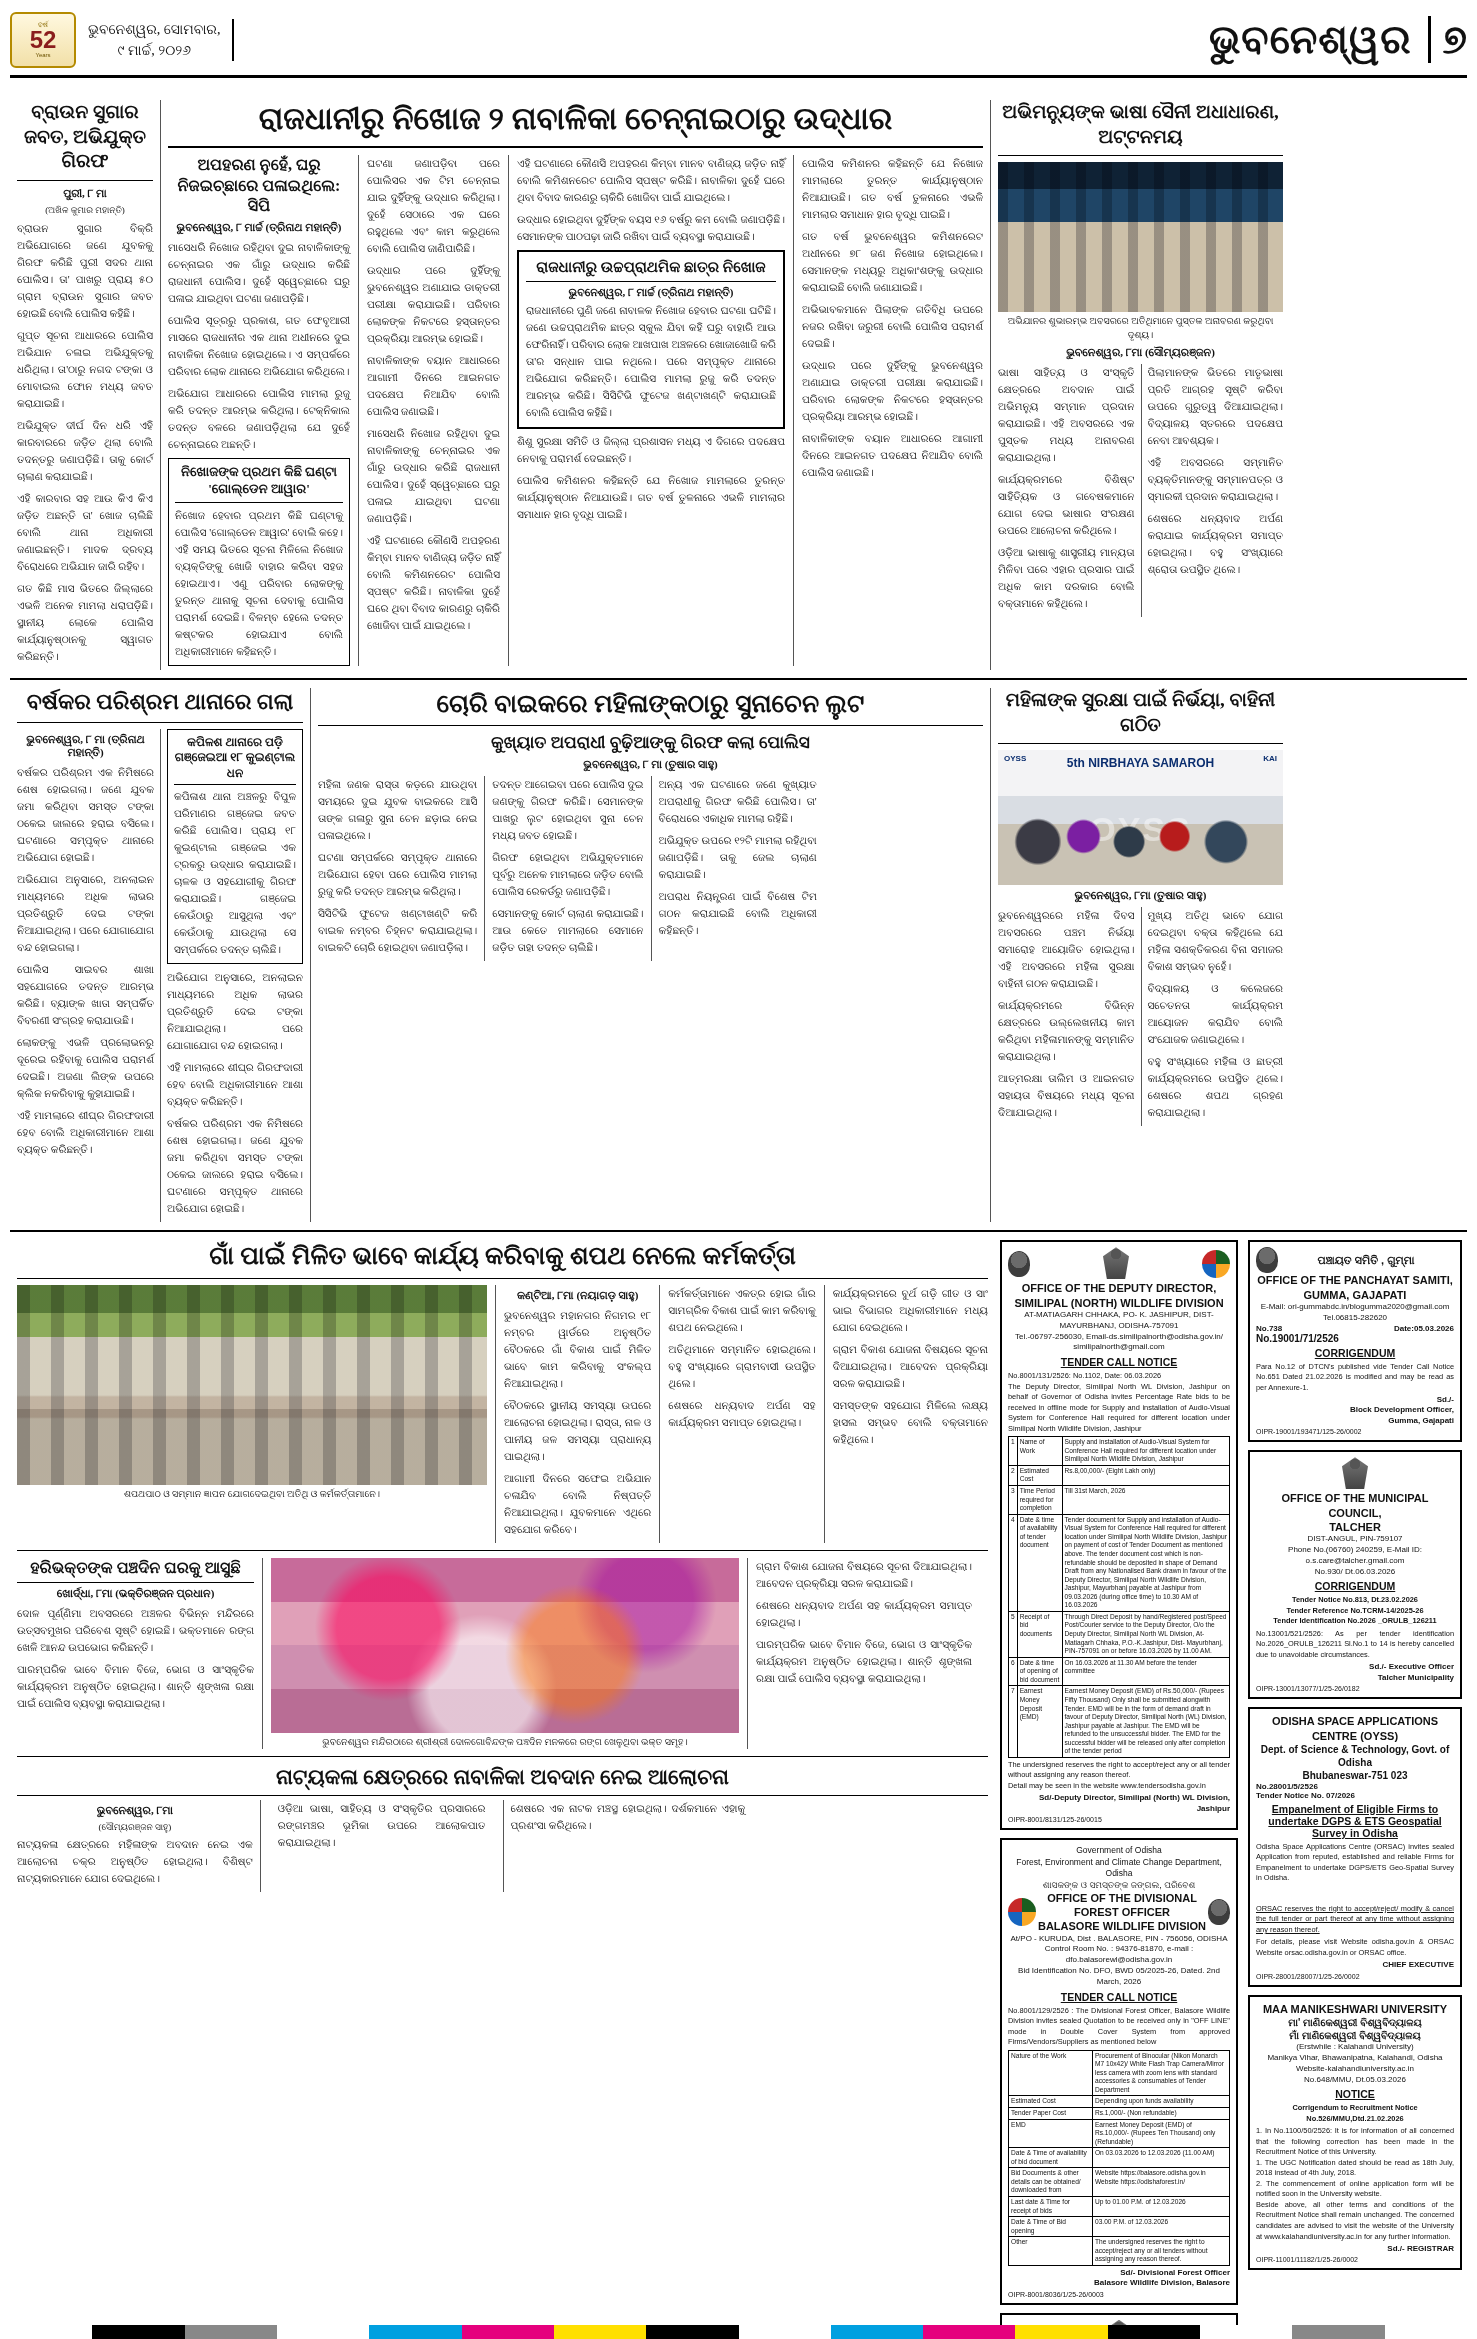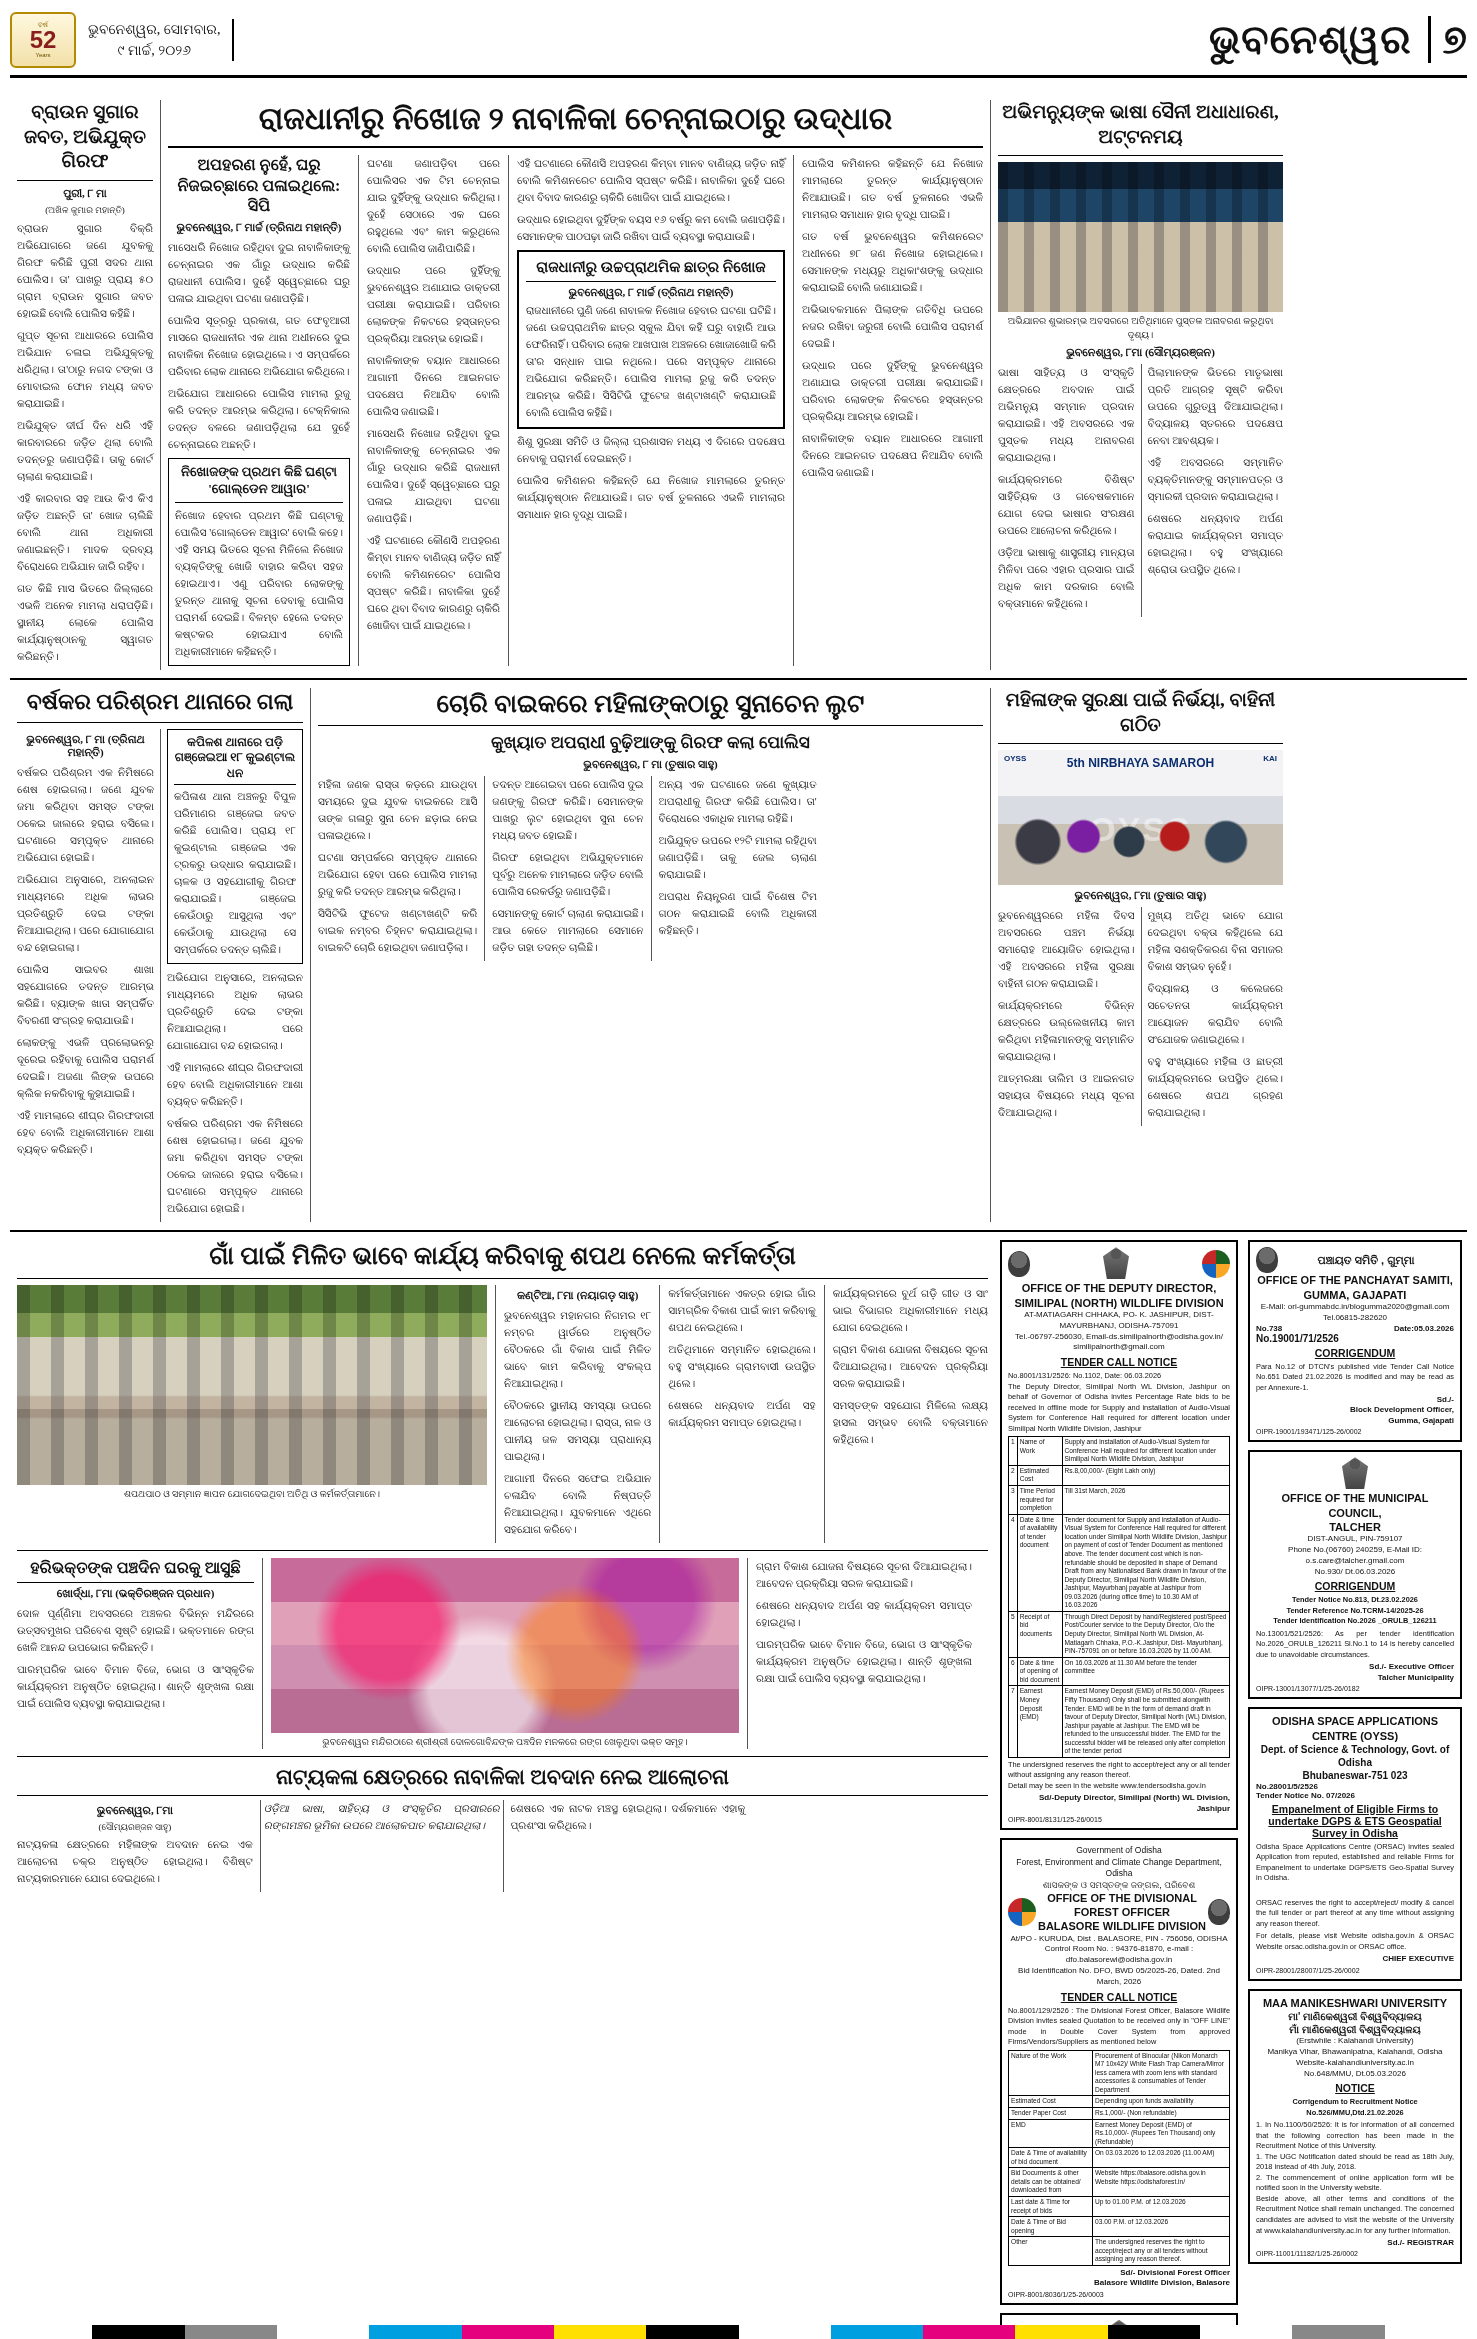--- a/index.html
+++ b/index.html
@@ -418,21 +418,21 @@
         <div class="hl-md" style="font-size:21px;">ନାଟ୍ୟକଳା କ୍ଷେତ୍ରରେ ନାବାଳିକା ଅବଦାନ ନେଇ ଆଲୋଚନା</div>
         <div class="rule" style="margin:4px 0;"></div>
         <div class="row">
           <div style="width:25%;padding-right:7px;">
             <div class="byline">ଭୁବନେଶ୍ୱର, ୮ମା</div>
             <div style="font-size:9px;text-align:center;margin-bottom:3px;">(ସୌମ୍ୟରଞ୍ଜନ ସାହୁ)</div>
             <div class="body-text">
                 <p>ନାଟ୍ୟକଳା କ୍ଷେତ୍ରରେ ମହିଳାଙ୍କ ଅବଦାନ ନେଇ ଏକ ଆଲୋଚନା ଚକ୍ର ଅନୁଷ୍ଠିତ ହୋଇଥିଲା। ବିଶିଷ୍ଟ ନାଟ୍ୟକାରମାନେ ଯୋଗ ଦେଇଥିଲେ।</p>
               </div>
           </div>
-          <div class="vline" style="width:25%;padding:0 3px;font-style:italic;">
+          <div class="vline" style="width:25%;padding:0 17px;">
             <div class="body-text">
                 <p>ଓଡ଼ିଆ ଭାଷା, ସାହିତ୍ୟ ଓ ସଂସ୍କୃତିର ପ୍ରସାରରେ ରଙ୍ଗମଞ୍ଚର ଭୂମିକା ଉପରେ ଆଲୋକପାତ କରାଯାଇଥିଲା।</p>
               </div>
           </div>
           <div class="vline" style="width:25%;padding-left:7px;">
             <div class="body-text">
                 <p>ଶେଷରେ ଏକ ନାଟକ ମଞ୍ଚସ୍ଥ ହୋଇଥିଲା। ଦର୍ଶକମାନେ ଏହାକୁ ପ୍ରଶଂସା କରିଥିଲେ।</p>
               </div>
           </div>
         </div>
@@ -611,21 +611,21 @@
         </div>
 
         <div class="notice">
           <div class="org">ODISHA SPACE APPLICATIONS CENTRE (OYSS)</div>
           <div class="org2" style="white-space:pre-line;">Dept. of Science &amp; Technology, Govt. of Odisha
 Bhubaneswar-751 023</div>
           <div style="font-size:8px;font-weight:bold;white-space:pre-line;">No.28001/5/2526
 Tender Notice No. 07/2026</div>
           <div class="tcn">Empanelment of Eligible Firms to undertake DGPS &amp; ETS Geospatial Survey in Odisha</div>
           <div class="txt">Odisha Space Applications Centre (ORSAC) invites sealed Application from reputed, established and reliable Firms for Empanelment to undertake DGPS/ETS Geo-Spatial Survey in Odisha.</div>
-          <div class="txt" style="margin-top:14px;">ORSAC reserves the right to accept/reject/ modify &amp; cancel the full tender or part thereof at any time without assigning any reason thereof.</div>
+          <div class="txt" style="margin-top:20px;text-decoration:underline;">ORSAC reserves the right to accept/reject/ modify &amp; cancel the full tender or part thereof at any time without assigning any reason thereof.</div>
           <div class="txt" style="margin-top:2px;">For details, please visit Website  odisha.gov.in &amp; ORSAC Website orsac.odisha.gov.in or ORSAC office.</div>
           <div class="sd">CHIEF EXECUTIVE</div>
           <div class="oipr">OIPR-28001/28007/1/25-26/0002</div>
         </div>
 
         <div class="notice">
           <div class="org">MAA MANIKESHWARI UNIVERSITY</div>
           <div class="org2" style="white-space:pre-line;">ମା' ମାଣିକେଶ୍ୱରୀ ବିଶ୍ୱବିଦ୍ୟାଳୟ
 ମାଁ ମାଣିକେଶ୍ୱରୀ ବିଶ୍ୱବିଦ୍ୟାଳୟ</div>
           <div class="sub" style="white-space:pre-line;">(Erstwhile : Kalahandi University)

